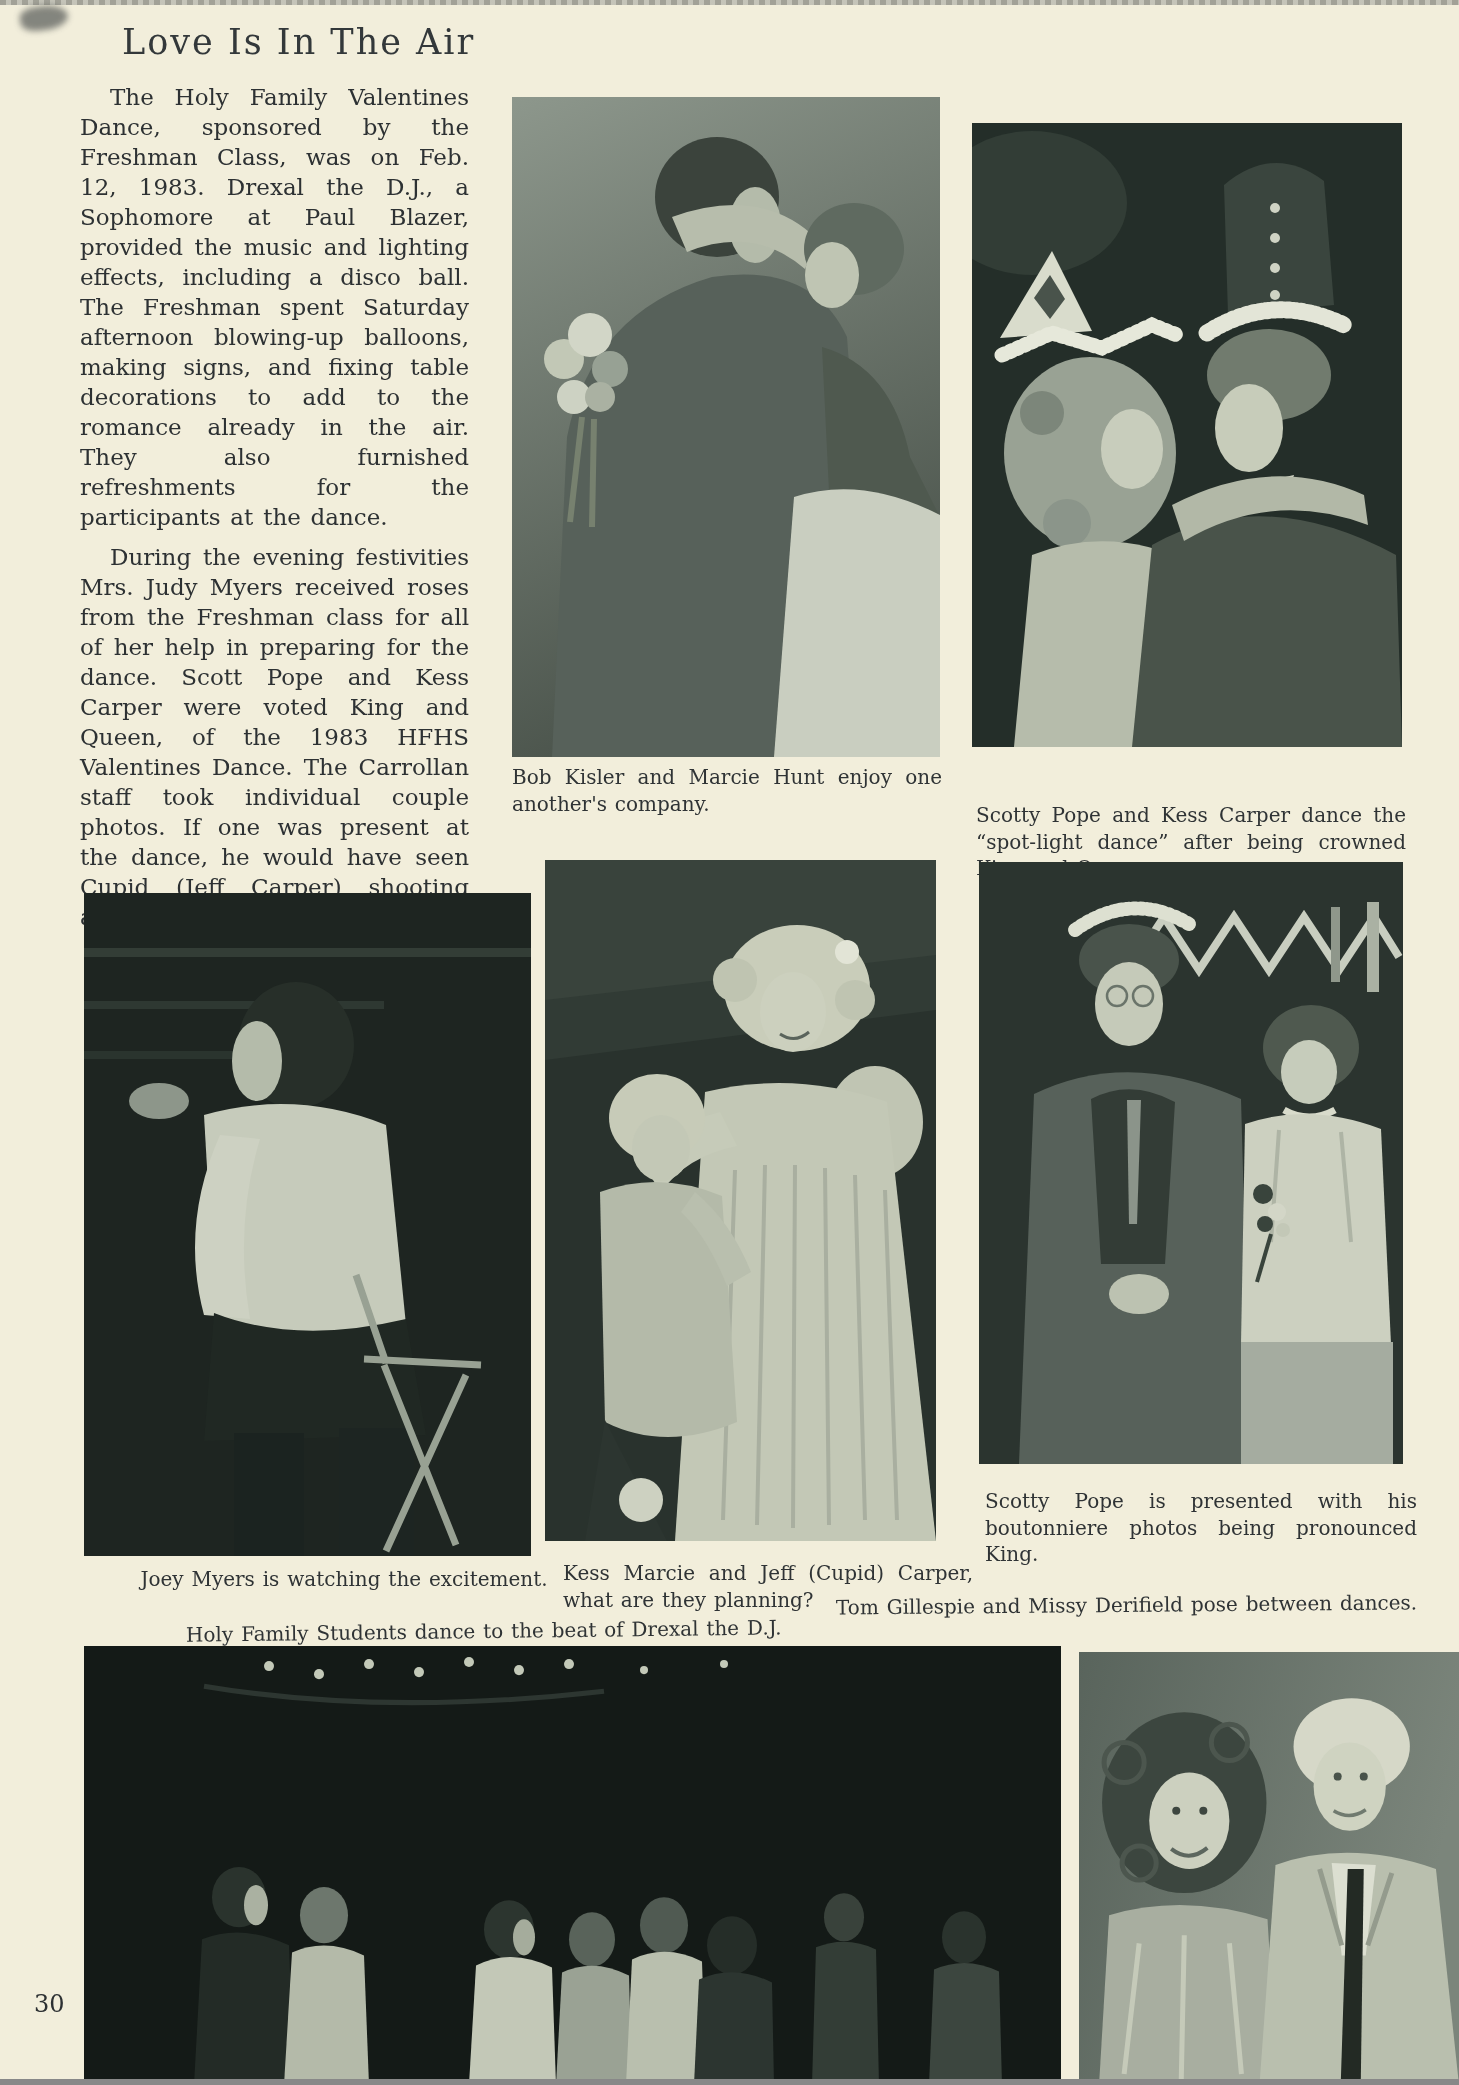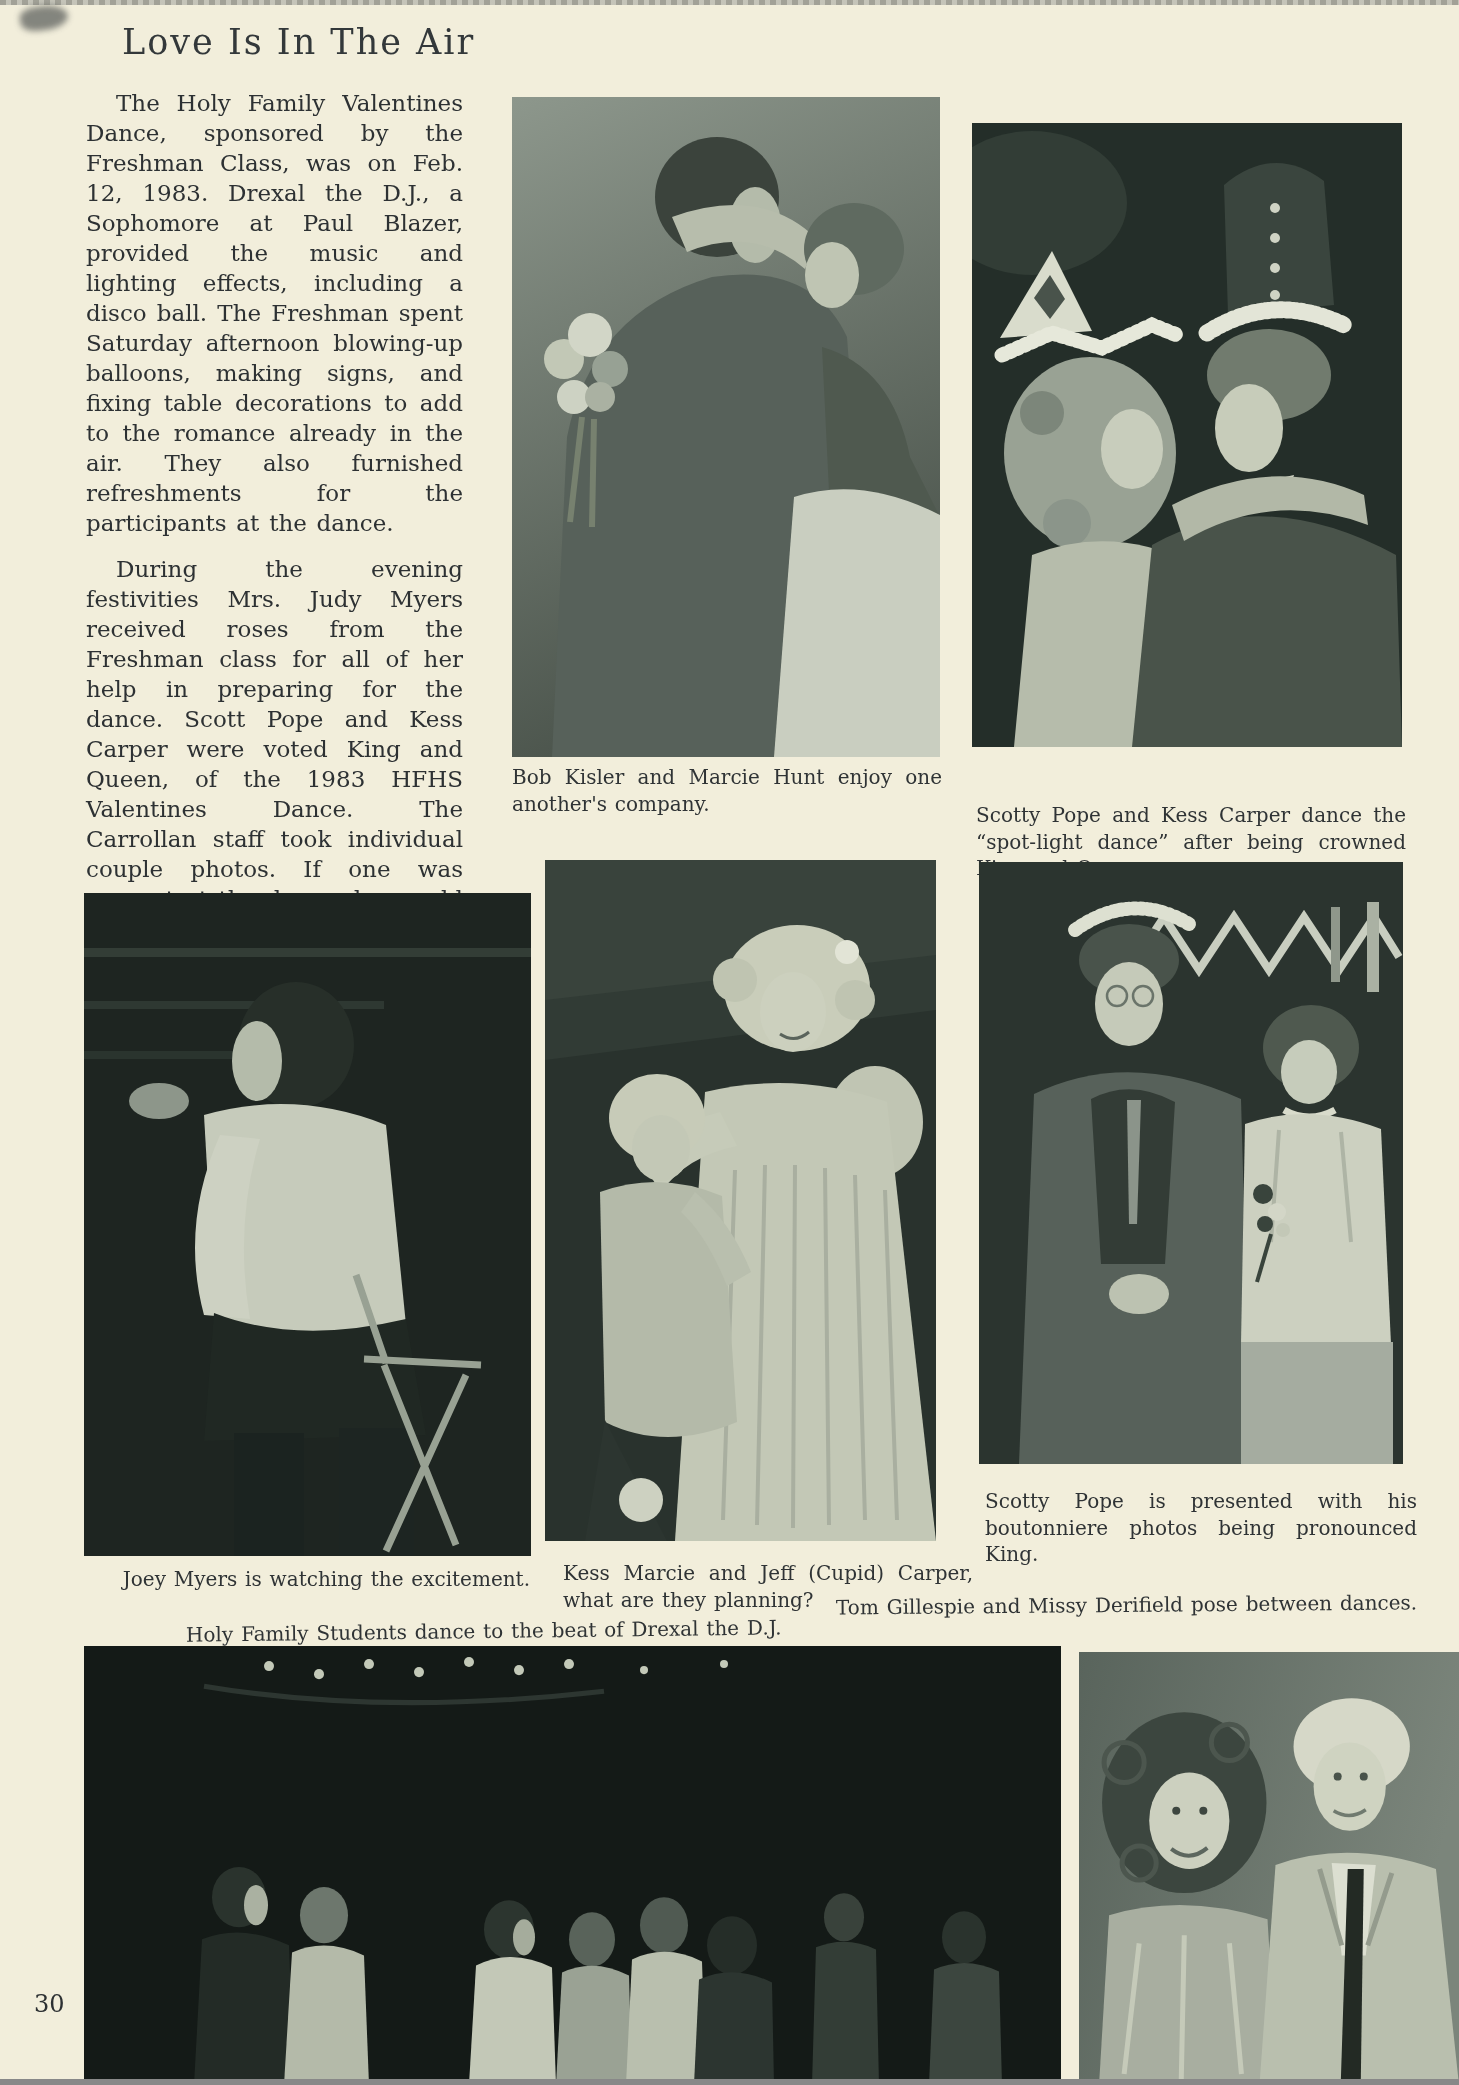--- a/index.html
+++ b/index.html
@@ -22,29 +22,29 @@
     filter:blur(3px);opacity:.75;transform:rotate(-8deg);
   }
   .title{
     position:absolute;left:122px;top:22px;margin:0;
     font-size:35px;font-weight:normal;letter-spacing:2px;color:#33383a;
   }
   .article{
     position:absolute;left:70px;top:72px;width:409px;
     font-size:23px;line-height:30px;text-align:justify;word-spacing:2.5px;
   }
-  .article p{margin:16px;text-indent:30px;}
+  .article p{margin:10px;text-indent:30px;}
   .photo{position:absolute;overflow:hidden;background:#27312d;}
   .photo svg{display:block;width:100%;height:100%;}
   .caption{
     position:absolute;font-size:20px;line-height:26.5px;color:#2f3335;
     text-align:justify;word-spacing:1.5px;
   }
   .caption.single{white-space:nowrap;text-align:left;}
-  #cap-joey{text-align:right;}
+  #cap-joey{text-align:center;margin-left:24px;}
   #cap-dance-floor{transform:rotate(-0.7deg);}
   #cap-tom-missy{transform:rotate(-0.5deg);}
   #ph1{left:512px;top:97px;width:428px;height:660px;}
   #cap-bob{left:512px;top:764px;width:430px;}
   #ph2{left:972px;top:123px;width:430px;height:624px;}
   #cap-scotty-kess{left:976px;top:802px;width:430px;}
   #ph3{left:84px;top:893px;width:447px;height:663px;}
   #cap-joey{left:110px;top:1566px;width:420px;}
   #ph4{left:545px;top:860px;width:391px;height:681px;}
   #cap-kess-jeff{left:563px;top:1560px;width:410px;}

